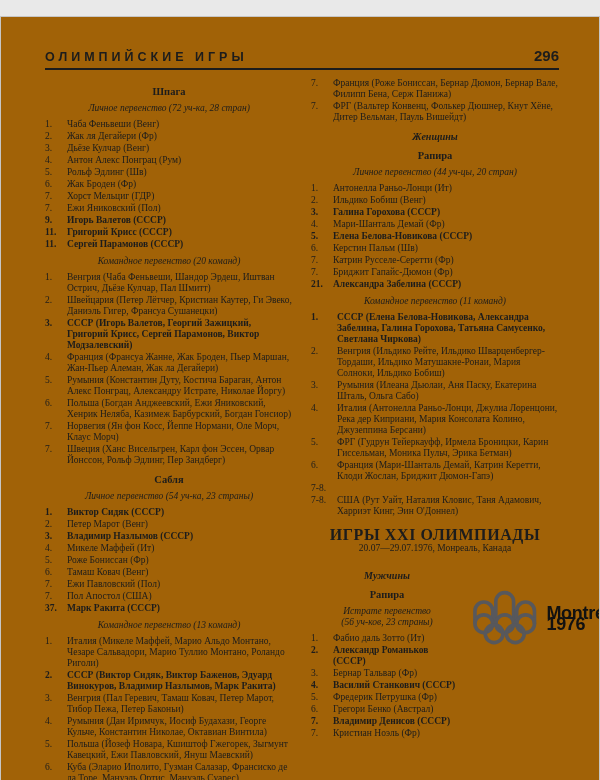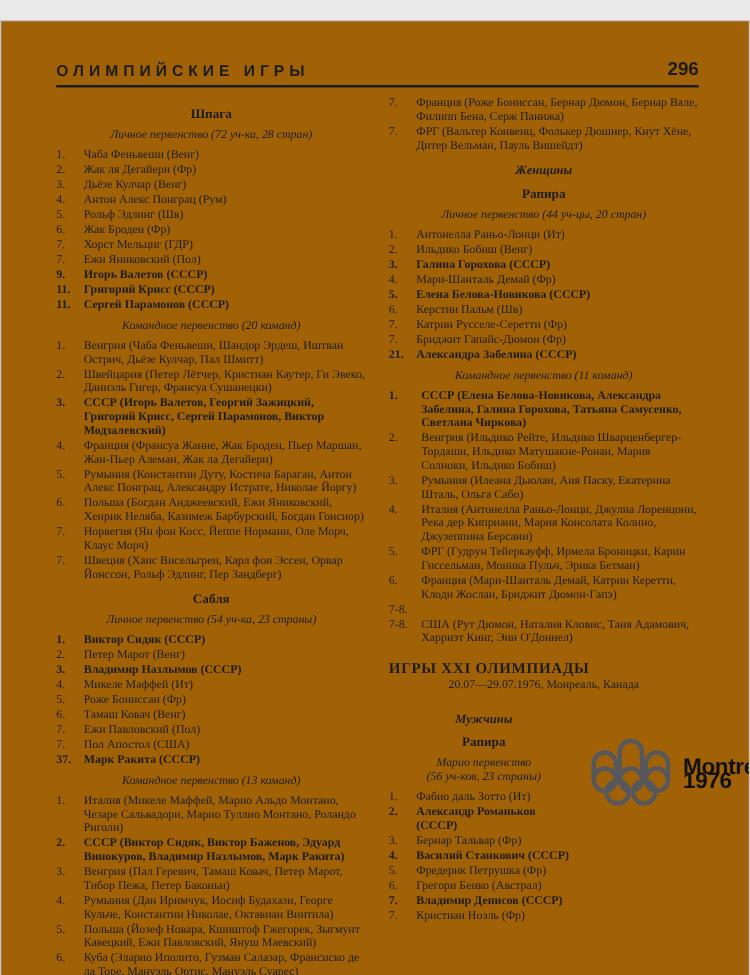--- a/index.html
+++ b/index.html
@@ -26,21 +26,21 @@
   }
   .page-header .hdr-page{
     font-family:"Liberation Sans", sans-serif;
     font-weight:bold;font-size:15px;
   }
   .cols{display:flex;gap:18px;margin-top:8px;}
   .col{flex:1;min-width:0;font-size:9.5px;line-height:11px;}
   .sport-title{text-align:center;font-weight:bold;font-size:10.5px;margin:8px 0 5px;}
   .sub-title{text-align:center;font-style:italic;font-size:9.5px;margin:6px 0 5px;}
   .gender-title{text-align:center;font-weight:bold;font-style:italic;font-size:10px;margin:8px 0 3px;}
-  .games-title{text-align:left;font-weight:bold;font-size:12px;letter-spacing:0.6px;margin:12px 0 3px;}
+  .games-title{text-align:center;font-weight:bold;font-size:16px;letter-spacing:0.6px;margin:12px 0 3px;}
   .games-date{text-align:center;font-size:9.5px;margin:0 0 8px;}
   .list{margin-bottom:2px;}
   .item{display:flex;margin-bottom:1px;}
   .item .num{flex:0 0 22px;}
   .item .txt{flex:1;}
   .item.bold{font-weight:bold;}
   .wide-num .item .num{flex-basis:26px;}
   .bottom-row{display:flex;align-items:flex-start;}
   .bottom-left{flex:0 0 152px;}
   .bottom-right{flex:1;display:flex;flex-direction:row;align-items:center;padding-top:12px;}
@@ -296,32 +296,32 @@
           </div>
           <div class="item">
             <span class="num">6.</span>
             <span class="txt">Франция (Мари-Шанталь Демай, Катрин Керетти, Клоди Жослан, Бриджит Дюмон-Гапэ)</span>
           </div>
           <div class="item">
             <span class="num">7-8.</span>
           </div>
           <div class="item">
             <span class="num">7-8.</span>
-            <span class="txt">США (Рут Дюмон, Наталия Кловис, Таня Адамович, Харриэт Кинг, Эин О'Доннел)</span>
+            <span class="txt">США (Рут Уайт, Наталия Кловис, Таня Адамович, Харриэт Кинг, Эин О'Доннел)</span>
           </div>
         </div>
 
       <div class="games-title">ИГРЫ XXI ОЛИМПИАДЫ</div>
       <div class="games-date">20.07—29.07.1976, Монреаль, Канада</div>
 
       <div class="bottom-row">
         <div class="bottom-left">
           <div class="gender-title">Мужчины</div>
           <div class="sport-title">Рапира</div>
-          <div class="sub-title" style="margin-bottom:0;">Марио первенство</div>
+          <div class="sub-title" style="margin-bottom:0;">Истрате первенство</div>
           <div class="sub-title" style="margin-top:0;font-family:Liberation Serif, serif;">(56 уч-ков, 23 страны)</div>
           <div class="list">
               <div class="item">
                 <span class="num">1.</span>
                 <span class="txt">Фабио даль Зотто (Ит)</span>
               </div>
               <div class="item bold">
                 <span class="num">2.</span>
                 <span class="txt">Александр Романьков (СССР)</span>
               </div>

